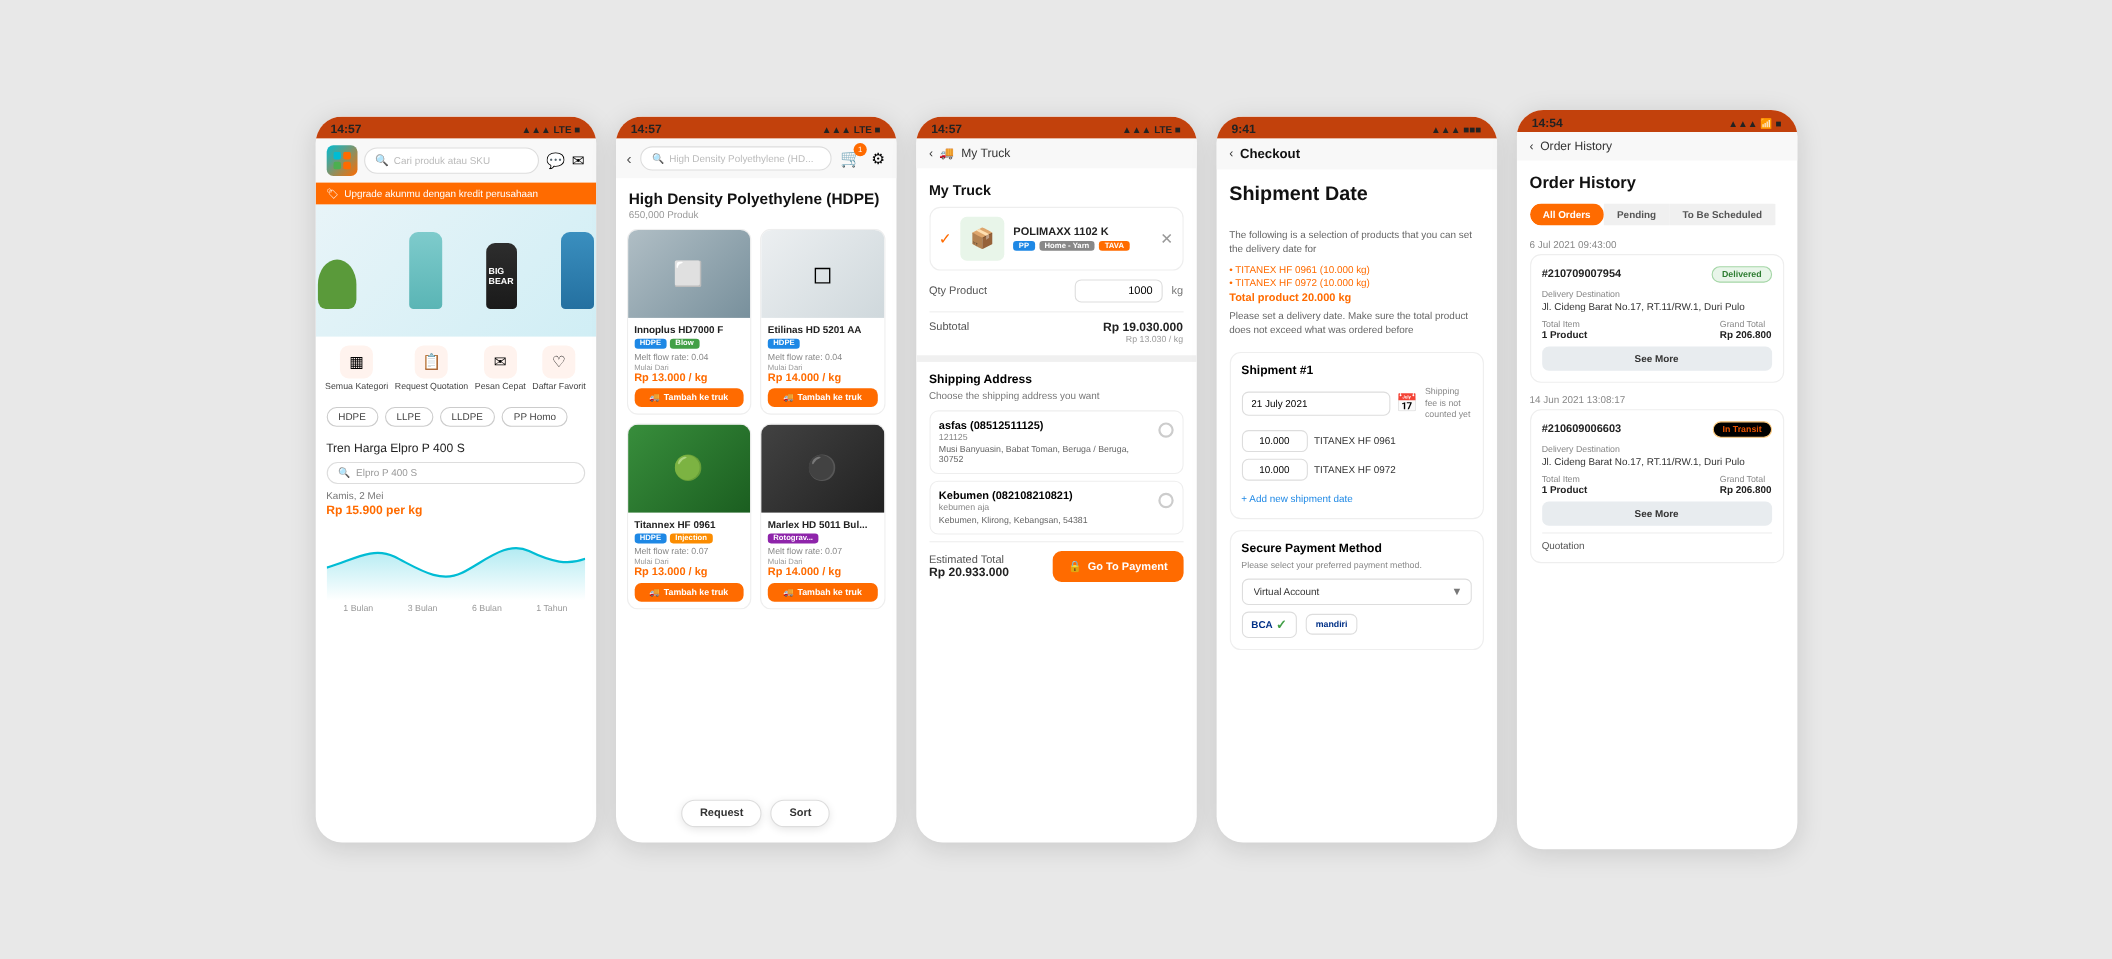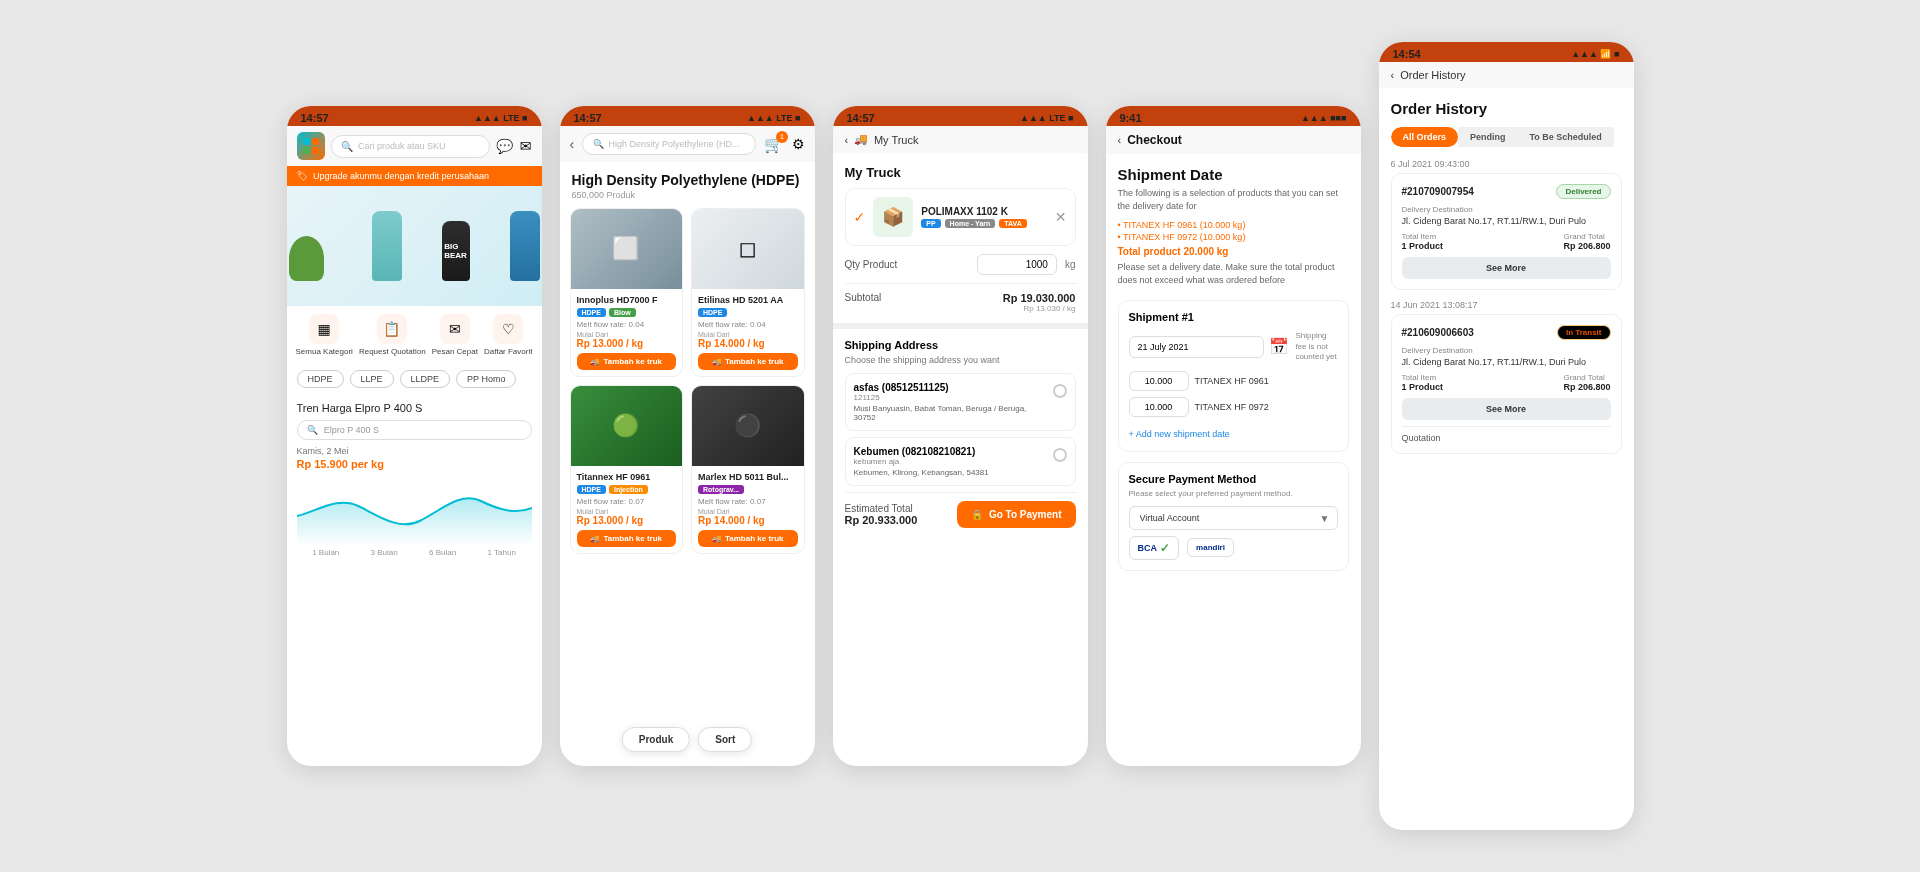--- a/index.html
+++ b/index.html
@@ -23,21 +23,21 @@
       background: #fff;
       border-radius: 24px;
       overflow: hidden;
       box-shadow: 0 4px 24px rgba(0,0,0,0.13);
       position: relative;
     }
     .screen-1 { width: 255px; height: 660px; }
     .screen-2 { width: 255px; height: 660px; }
     .screen-3 { width: 255px; height: 660px; }
     .screen-4 { width: 255px; height: 660px; }
-    .screen-5 { width: 255px; height: 788px; }
+    .screen-5 { width: 255px; height: 672px; }
 
     
     .status-bar {
       display: flex;
       justify-content: space-between;
       align-items: center;
       padding: 6px 14px 2px;
       font-size: 10px;
       font-weight: 600;
       color: #222;
@@ -251,21 +251,21 @@
       cursor: pointer; display: flex; align-items: center; gap: 5px;
     }
 
     
     .s4-header {
       background: #f8f8f8; padding: 7px 12px;
       display: flex; align-items: center; gap: 6px; font-size: 11px; color: #333;
     }
     .s4-content { padding: 12px; overflow-y: auto; max-height: 590px; }
     .s4-section { margin-bottom: 14px; }
-    .s4-section-title { font-size: 15px; font-weight: 800; color: #111; margin-bottom: 4px; }
+    .s4-section-title { font-size: 18px; font-weight: 800; color: #111; margin-bottom: 20px; }
     .s4-desc { font-size: 9px; color: #666; margin-bottom: 8px; line-height: 1.4; }
     .product-pill {
       font-size: 9px; color: #ff6b00; margin-bottom: 2px;
     }
     .shipment-box {
       border: 1px solid #eee; border-radius: 10px; padding: 10px; margin-bottom: 10px;
     }
     .shipment-title { font-size: 11px; font-weight: 700; margin-bottom: 8px; }
     .date-row {
       display: flex; align-items: center; gap: 6px; margin-bottom: 8px;
@@ -546,21 +546,21 @@
           <div class="mulai-dari">Mulai Dari</div>
           <div class="product-price">Rp 14.000 / kg</div>
           <button class="add-truck-btn">
             <span>🚚</span>
             <span>Tambah ke truk</span>
           </button>
         </div>
       </div>
     </div>
     <div class="s2-bottom">
-      <button class="filter-sort-btn">Produk</button>
+      <button class="filter-sort-btn">Request</button>
       <button class="filter-sort-btn">Sort</button>
     </div>
   </div>
 
   <div class="phone-screen screen-3">
     <div class="status-bar">
       <span class="time">14:57</span>
       <span class="status-icons">▲▲▲ LTE ■</span>
     </div>
     <div class="s3-header">

